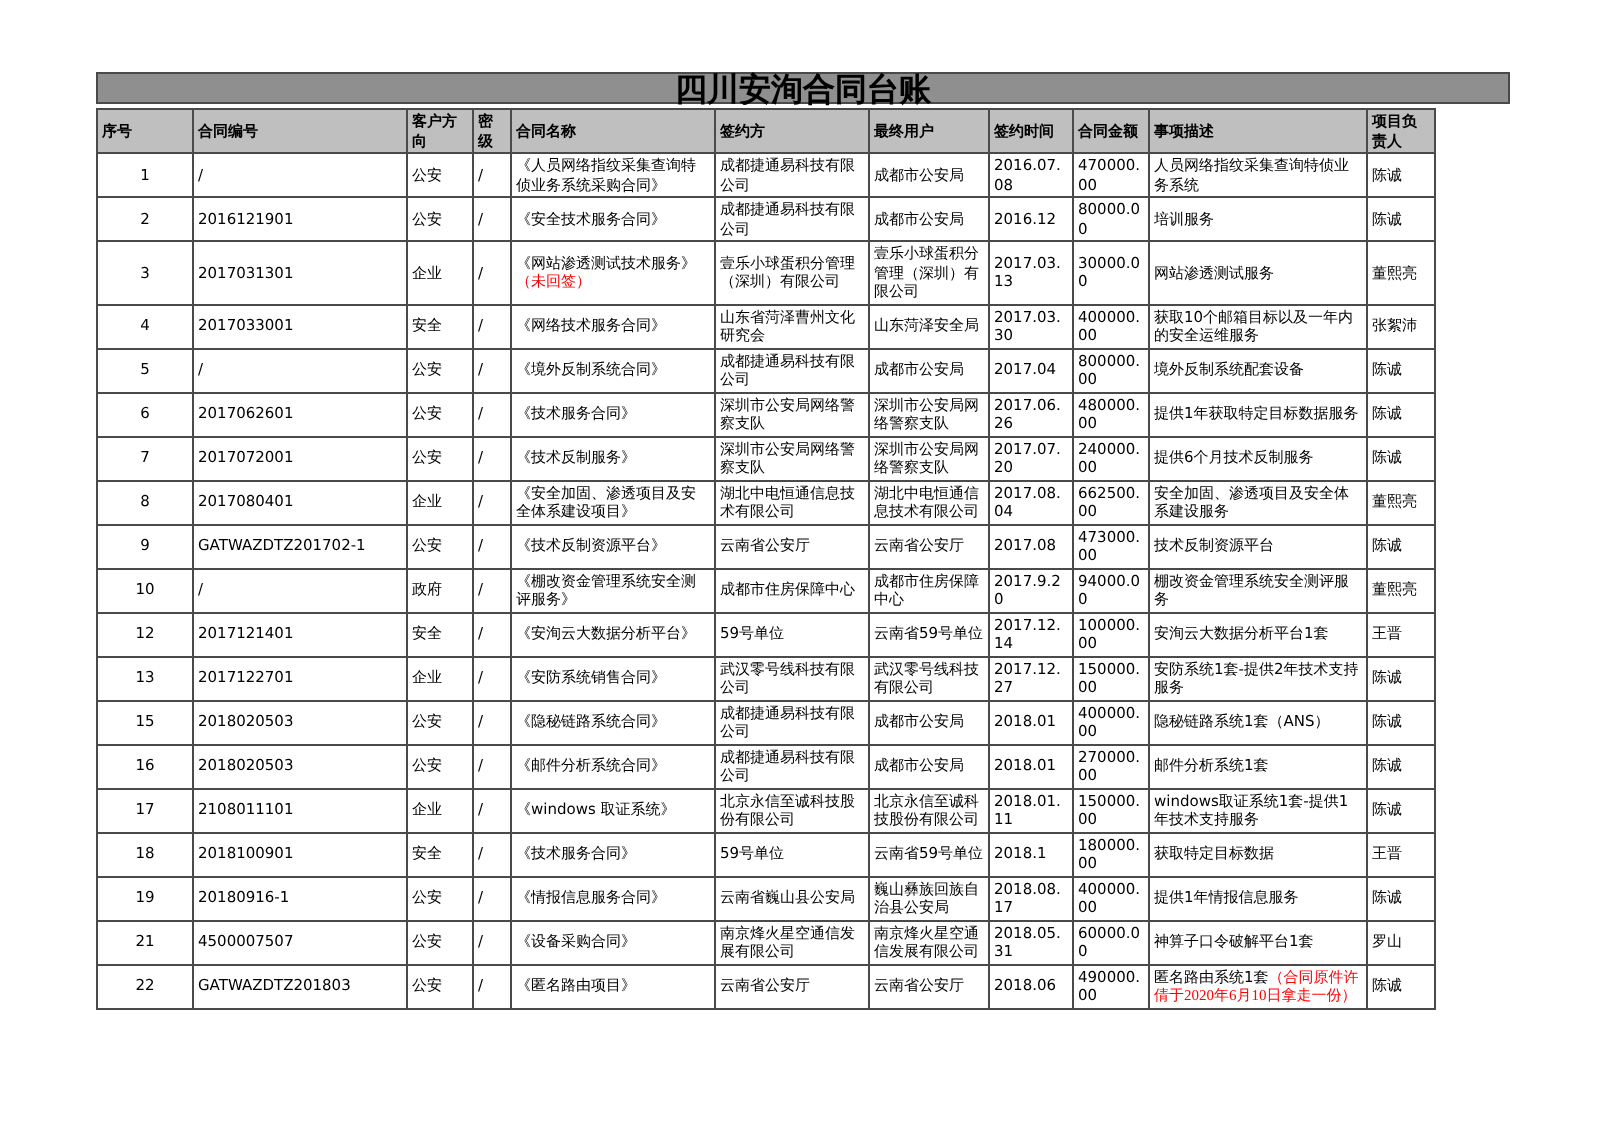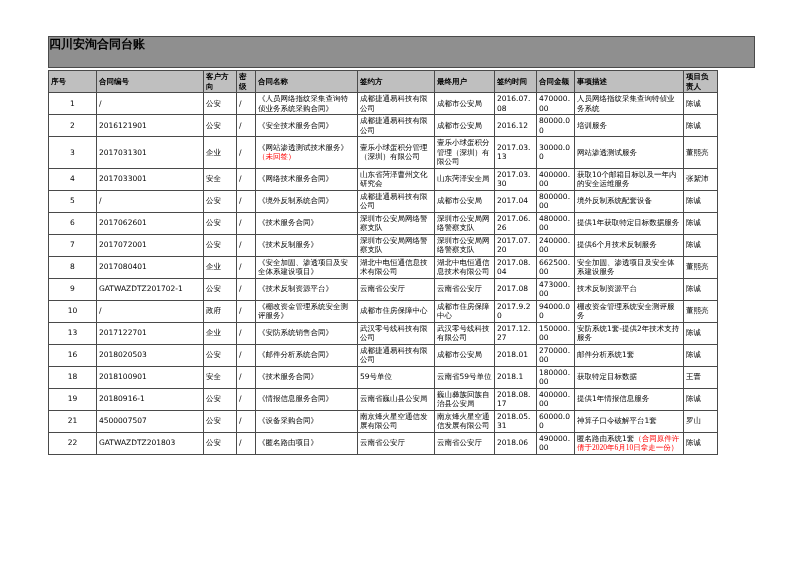--- a/index.html
+++ b/index.html
@@ -3,22 +3,22 @@
 <meta charset="utf-8">
 <style>
   html,body{margin:0;padding:0;}
   body{
     width:800px;height:565px;background:#ffffff;position:relative;
     font-family:"DejaVu Sans","Liberation Sans",sans-serif;color:#000;
   }
   .sheet{position:absolute;left:48px;top:36px;}
   .title-bar{
     width:707px;box-sizing:border-box;background:#8f8f8f;
-    border:1px solid #4a4a4a;text-align:left;
-    font-weight:bold;font-size:12px;line-height:15px;height:32px;color:#000;
+    border:1px solid #4a4a4a;text-align:center;
+    font-weight:bold;font-size:16px;line-height:15px;height:16px;color:#000;
   }
   table{border-collapse:collapse;table-layout:fixed;width:669px;margin-top:2px;}
   th,td{
     border:1px solid #4a4a4a;font-size:7.5px;line-height:9.5px;
     padding:1px 2px;vertical-align:middle;word-break:break-all;
     overflow:hidden;
   }
   th{background:#bfbfbf;font-weight:bold;text-align:left;}
   td{background:#ffffff;text-align:left;}
   td.center{text-align:center;}
@@ -183,43 +183,82 @@
           <td>/</td>
           <td>《棚改资金管理系统安全测评服务》</td>
           <td>成都市住房保障中心</td>
           <td>成都市住房保障中心</td>
           <td>2017.9.20</td>
           <td>94000.00</td>
           <td>棚改资金管理系统安全测评服务</td>
           <td>董熙亮</td>
         </tr>
         <tr>
+          <td class="center">12</td>
+          <td>2017121401</td>
+          <td>安全</td>
+          <td>/</td>
+          <td>《安洵云大数据分析平台》</td>
+          <td>59号单位</td>
+          <td>云南省59号单位</td>
+          <td>2017.12.14</td>
+          <td>100000.00</td>
+          <td>安洵云大数据分析平台1套</td>
+          <td>王晋</td>
+        </tr>
+        <tr>
           <td class="center">13</td>
           <td>2017122701</td>
           <td>企业</td>
           <td>/</td>
           <td>《安防系统销售合同》</td>
           <td>武汉零号线科技有限公司</td>
           <td>武汉零号线科技有限公司</td>
           <td>2017.12.27</td>
           <td>150000.00</td>
           <td>安防系统1套-提供2年技术支持服务</td>
           <td>陈诚</td>
         </tr>
         <tr>
+          <td class="center">15</td>
+          <td>2018020503</td>
+          <td>公安</td>
+          <td>/</td>
+          <td>《隐秘链路系统合同》</td>
+          <td>成都捷通易科技有限公司</td>
+          <td>成都市公安局</td>
+          <td>2018.01</td>
+          <td>400000.00</td>
+          <td>隐秘链路系统1套（ANS）</td>
+          <td>陈诚</td>
+        </tr>
+        <tr>
           <td class="center">16</td>
           <td>2018020503</td>
           <td>公安</td>
           <td>/</td>
           <td>《邮件分析系统合同》</td>
           <td>成都捷通易科技有限公司</td>
           <td>成都市公安局</td>
           <td>2018.01</td>
           <td>270000.00</td>
           <td>邮件分析系统1套</td>
+          <td>陈诚</td>
+        </tr>
+        <tr>
+          <td class="center">17</td>
+          <td>2108011101</td>
+          <td>企业</td>
+          <td>/</td>
+          <td>《windows 取证系统》</td>
+          <td>北京永信至诚科技股份有限公司</td>
+          <td>北京永信至诚科技股份有限公司</td>
+          <td>2018.01.11</td>
+          <td>150000.00</td>
+          <td>windows取证系统1套-提供1年技术支持服务</td>
           <td>陈诚</td>
         </tr>
         <tr>
           <td class="center">18</td>
           <td>2018100901</td>
           <td>安全</td>
           <td>/</td>
           <td>《技术服务合同》</td>
           <td>59号单位</td>
           <td>云南省59号单位</td>

